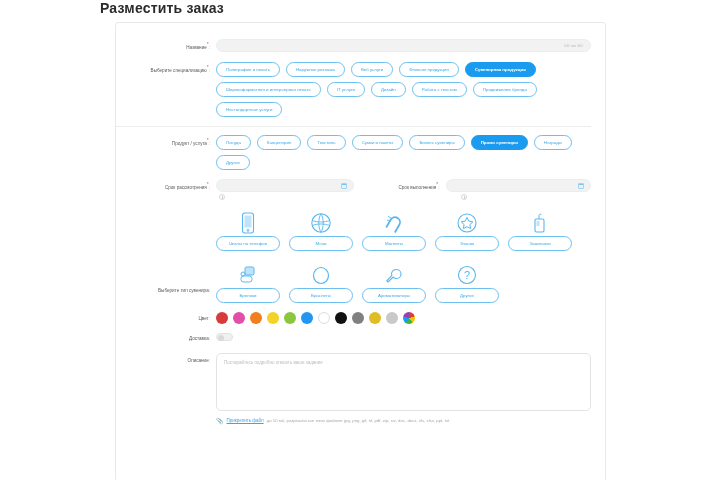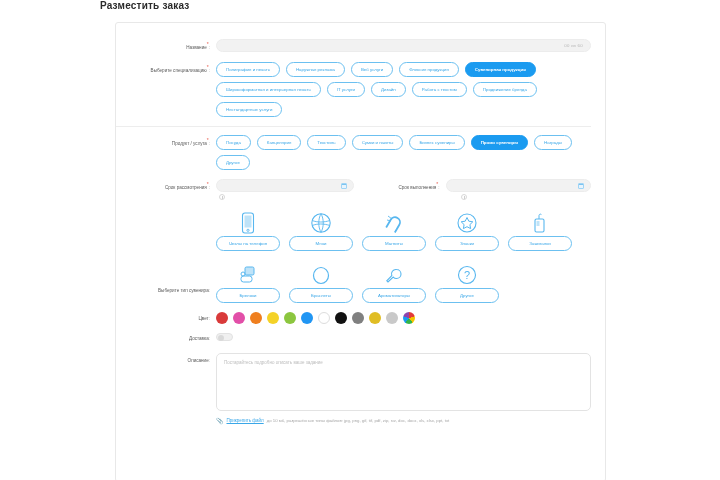--- a/index.html
+++ b/index.html
@@ -6,21 +6,21 @@
   html, body { margin:0; padding:0; }
   body {
     width: 720px; height: 480px;
     background: #ffffff;
     font-family: "Liberation Sans", sans-serif;
     overflow: hidden;
     position: relative;
   }
   .page-title {
     position:absolute; left:100px; top:0px;
-    font-size: 10px; font-weight: bold; color:#2b2b2b;
+    font-size: 14px; font-weight: bold; color:#2b2b2b;
     letter-spacing:0.2px;
   }
   .card {
     position:absolute; left:115px; top:22px;
     width: 491px; height: 460px;
     background:#fff; border:1px solid #e8e8e8; border-radius:3px;
     overflow:hidden;
   }
   .row { display:flex; align-items:flex-start; width:100%; }
   .lbl {

